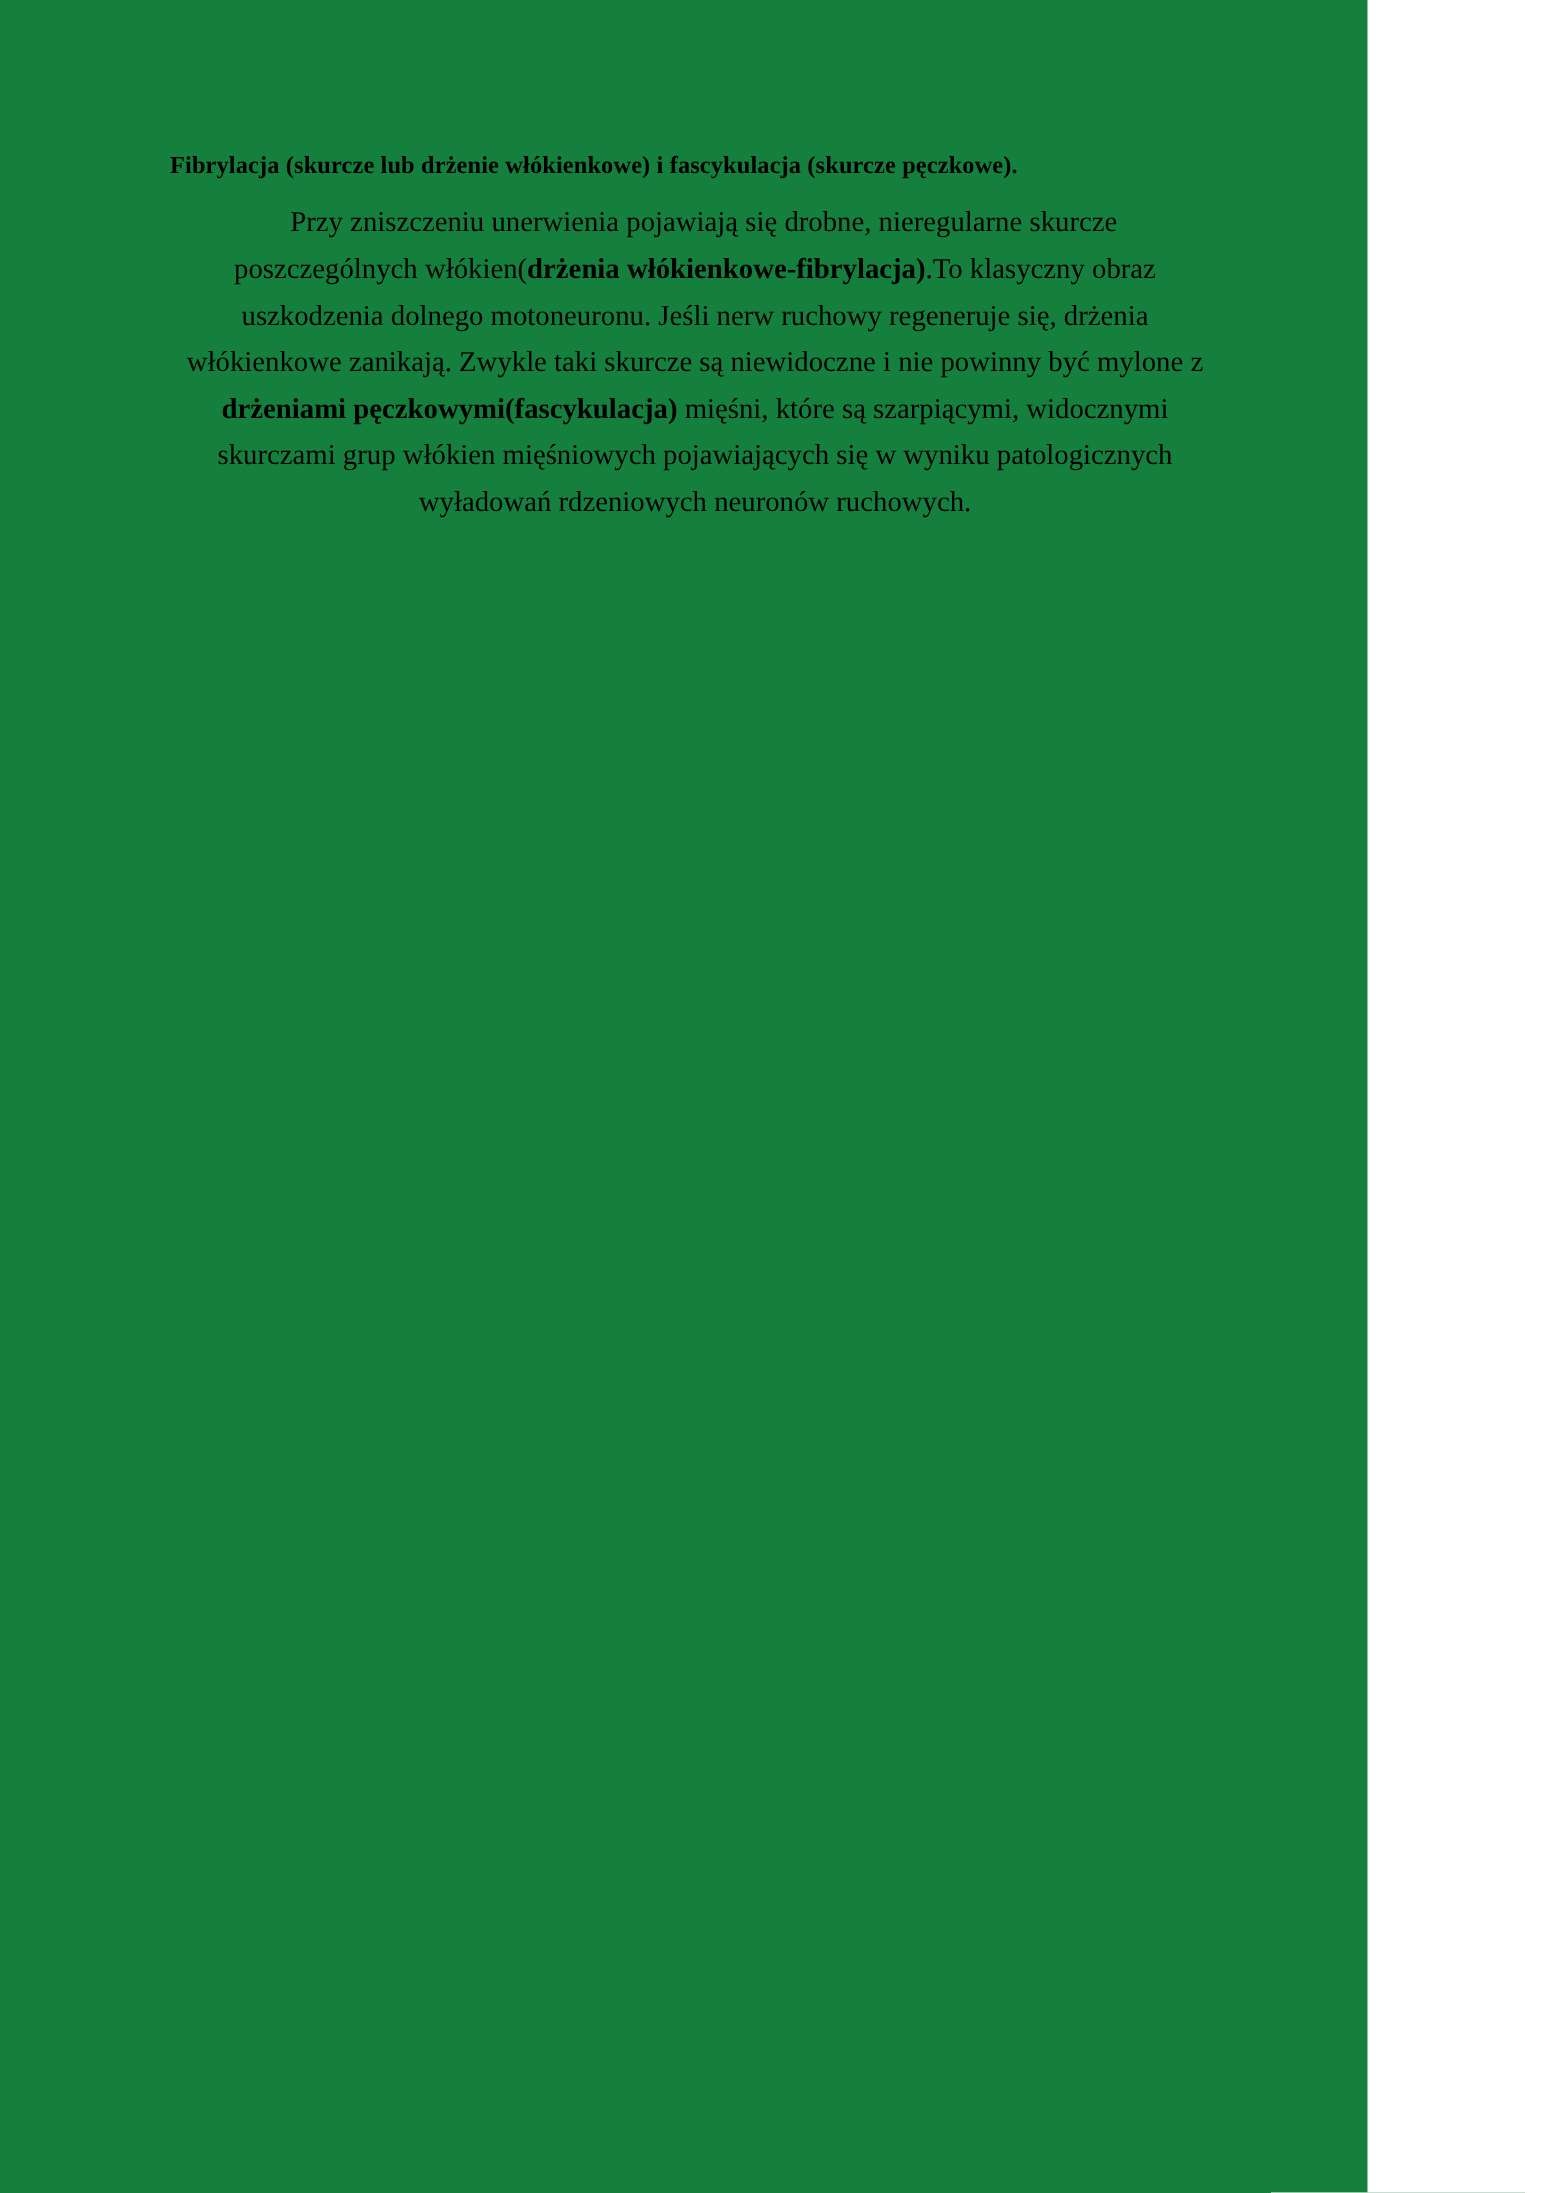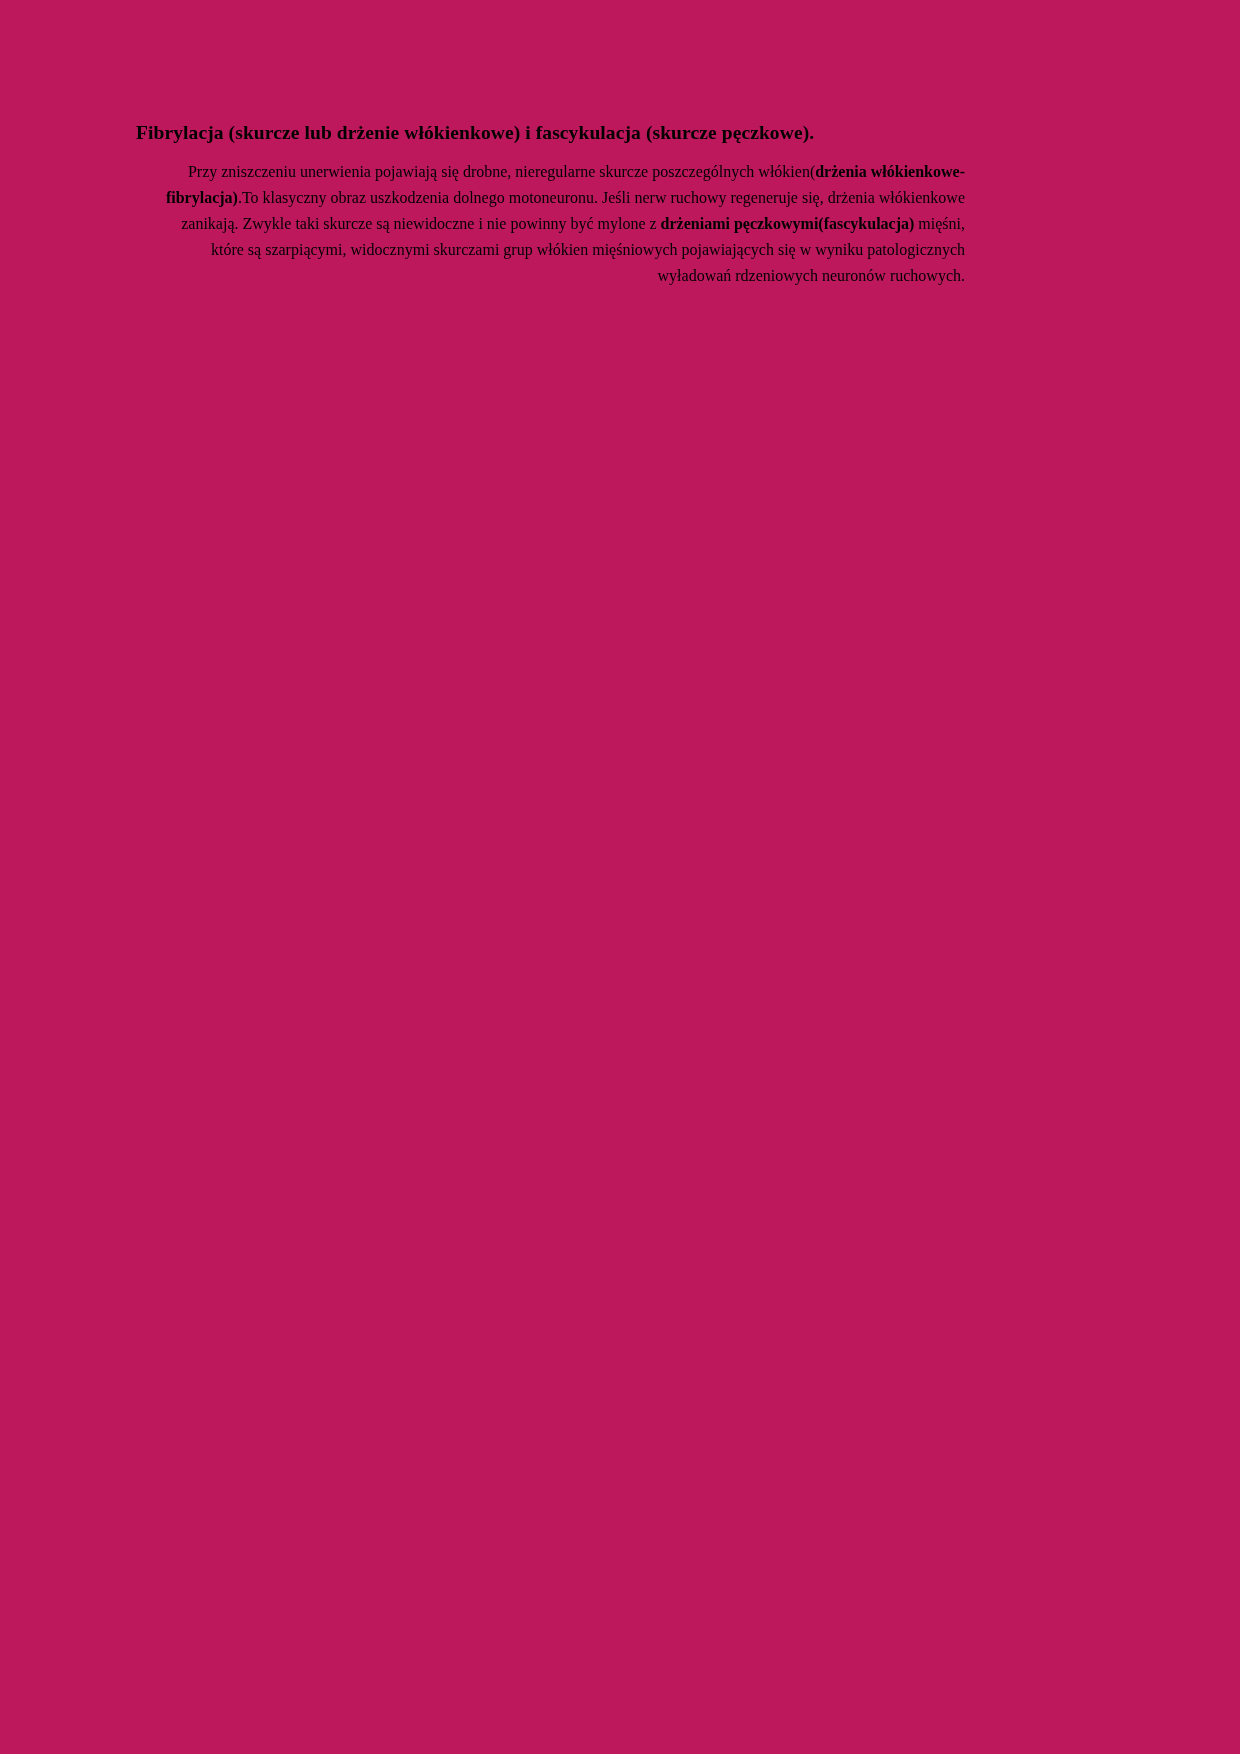--- a/index.html
+++ b/index.html
@@ -2,45 +2,45 @@
 <html><head>
 <meta charset="utf-8">
 <style>
   html, body {
     margin: 0;
     padding: 0;
     background: #ffffff;
   }
   .page {
     position: relative;
-    width: 1240px;
+    width: 1094px;
     height: 1754px;
-    background: #be185d;
+    background: #15803d;
     overflow: hidden;
   }
   .content {
     position: absolute;
     left: 136px;
     top: 118px;
     width: 840px;
     font-family: "Liberation Serif", serif;
     color: #000000;
   }
   .doc-heading {
     font-size: 19.5px;
     font-weight: bold;
     line-height: 1.55;
     margin: 0 0 4px 0;
     letter-spacing: 0.1px;
   }
   .doc-paragraph {
-    font-size: 16px;
+    font-size: 23px;
     line-height: 1.62;
     margin: 11px;
-    text-align: right;
+    text-align: center;
     text-indent: 14px;
   }
   .doc-paragraph b {
     font-weight: bold;
   }
 </style>
 </head>
 <body>
 
 <div class="page">

